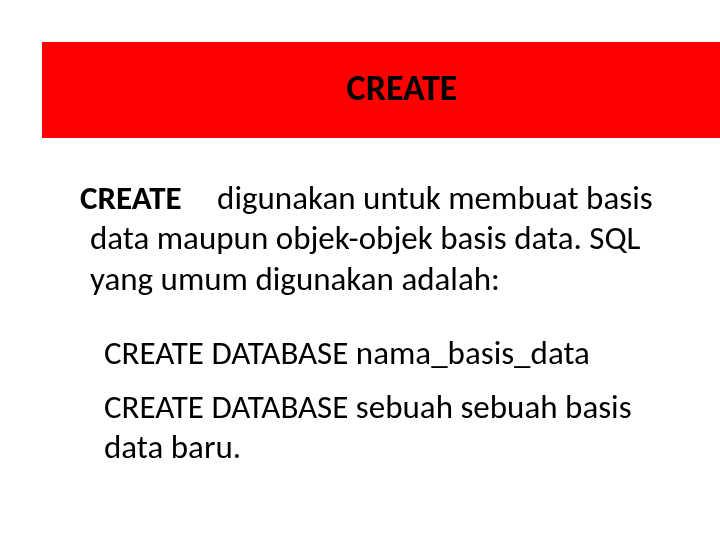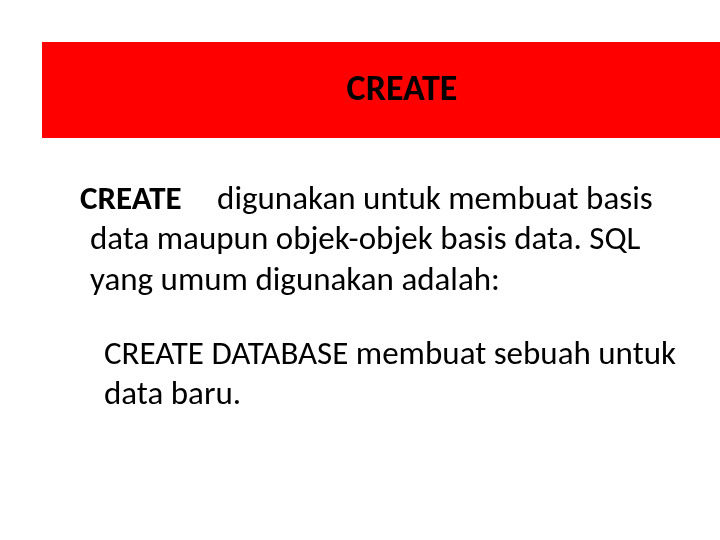--- a/index.html
+++ b/index.html
@@ -44,15 +44,16 @@
 <div class="header">
   <div class="header-title">CREATE</div>
 </div>
 
 <div class="content">
   <div class="para1" style="padding-left: 24px; text-indent: -24px;">
     <span class="bold">CREATE</span><span class="indent-text"> digunakan untuk membuat basis data maupun objek-objek basis data. SQL yang umum digunakan adalah:</span>
     <div style="clear:both"></div>
   </div>
   <div class="para2">
-    <div>CREATE DATABASE membuat sebuah untuk data baru.</div>
+    <div>CREATE DATABASE nama_basis_data</div>
+    <div>CREATE DATABASE sebuah sebuah basis data baru.</div>
   </div>
 </div>
 
 </body></html>

